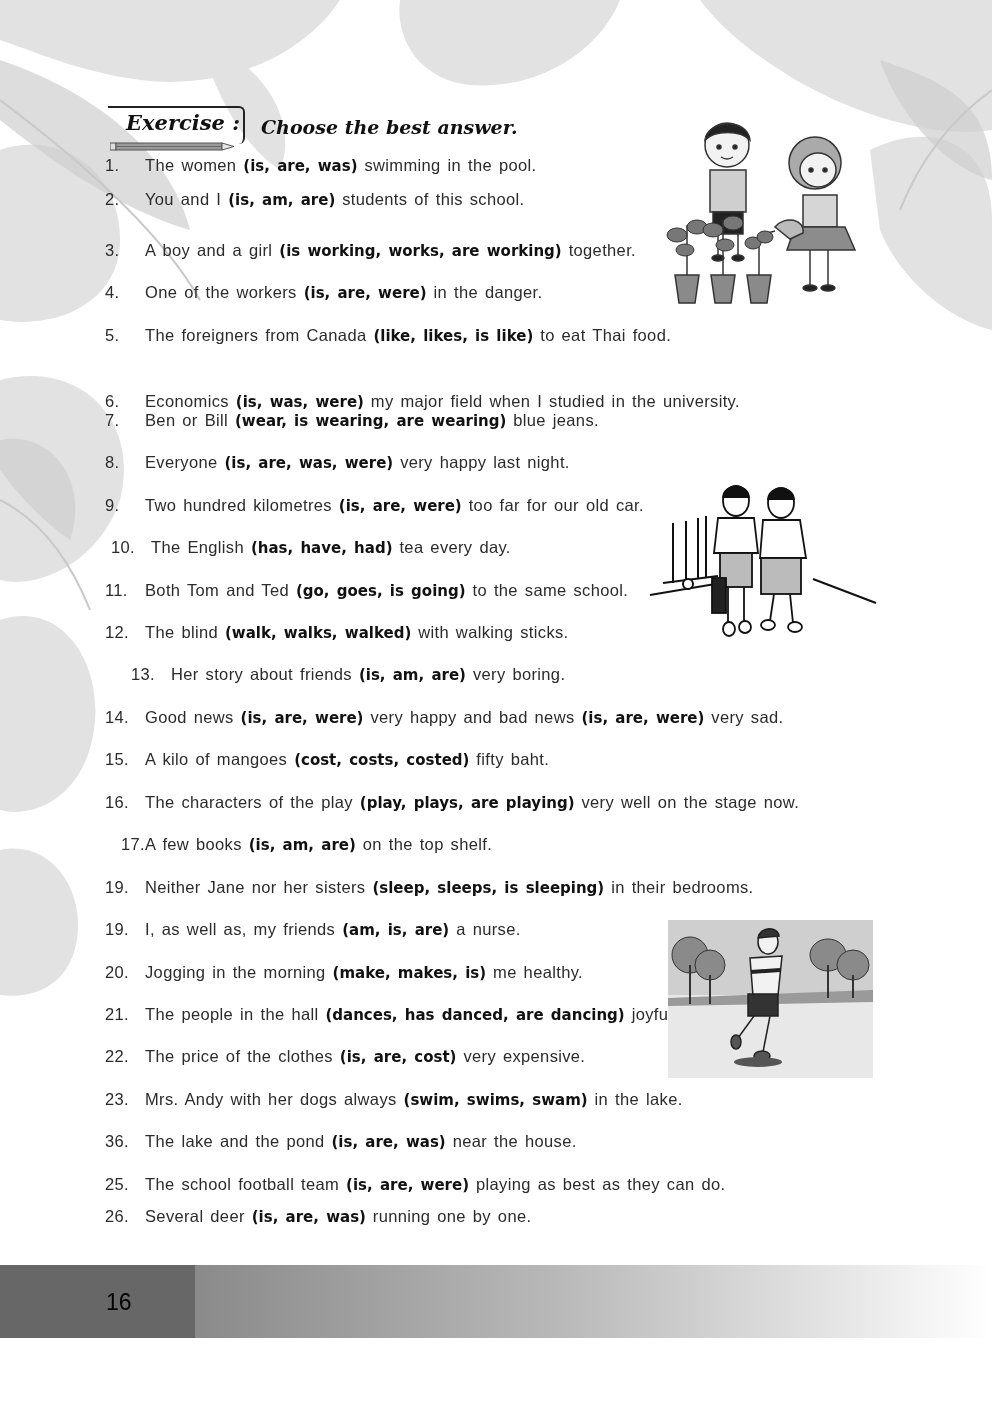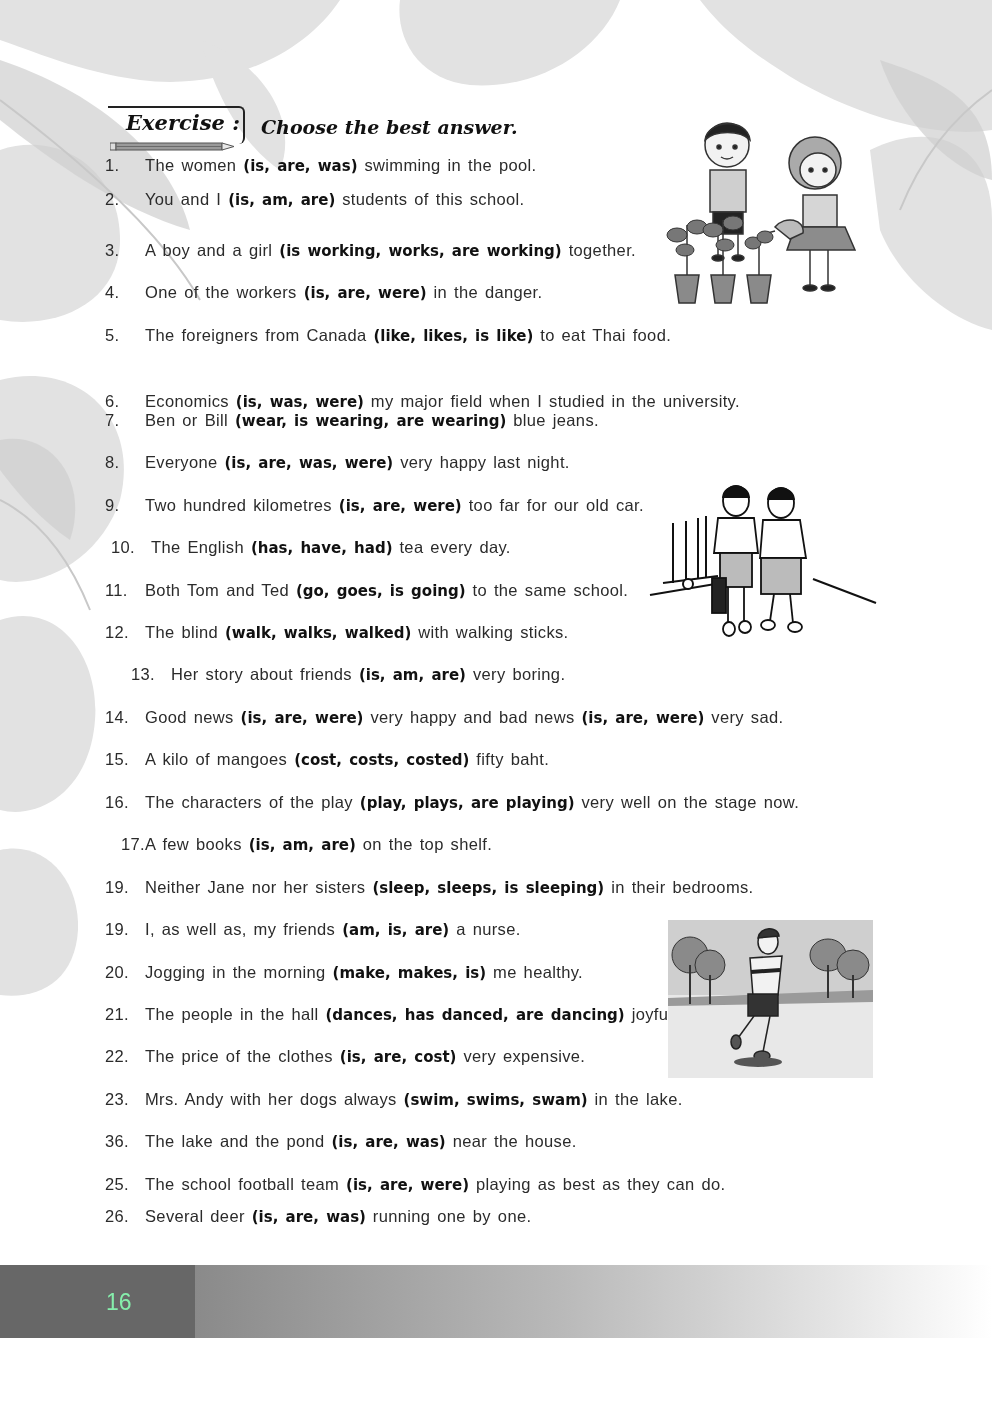--- a/index.html
+++ b/index.html
@@ -44,21 +44,21 @@
 
   .footer { position: absolute; left: 0; top: 1265px; width: 992px; height: 73px; }
   .footer-page-box {
     position: absolute; left: 0; top: 0; width: 195px; height: 73px; background: #676767;
   }
   .footer-gradient {
     position: absolute; left: 195px; top: 0; width: 797px; height: 73px;
     background: linear-gradient(to right, #8a8a8a 0%, #b8b8b8 45%, #e4e4e4 80%, #ffffff 100%);
   }
   .page-number {
-    position: absolute; left: 106px; top: 24px; font-size: 23px; color: #86efac;
+    position: absolute; left: 106px; top: 24px; font-size: 23px; color: #000000;
   }
 </style>
 </head>
 <body>
 
 <svg class="bg-leaves" viewBox="0 0 992 1250" xmlns="http://www.w3.org/2000/svg">
   <g fill="#e2e2e2">
     <path d="M0,0 L340,0 C300,60 220,90 140,80 C80,72 30,50 0,40 Z"></path>
     <path d="M400,0 L620,0 C600,50 540,90 470,85 C420,80 395,40 400,0 Z"></path>
     <path d="M700,0 L992,0 L992,130 C930,140 840,110 780,70 C740,45 715,20 700,0 Z"></path>

